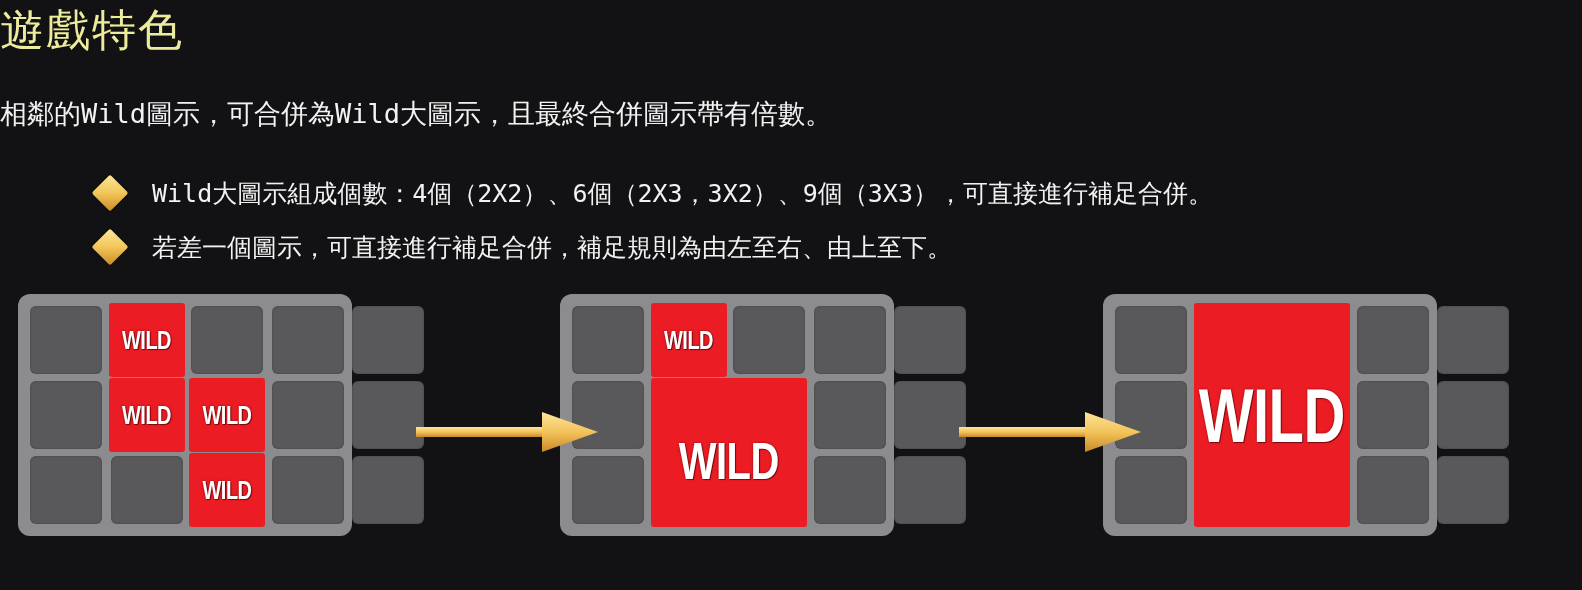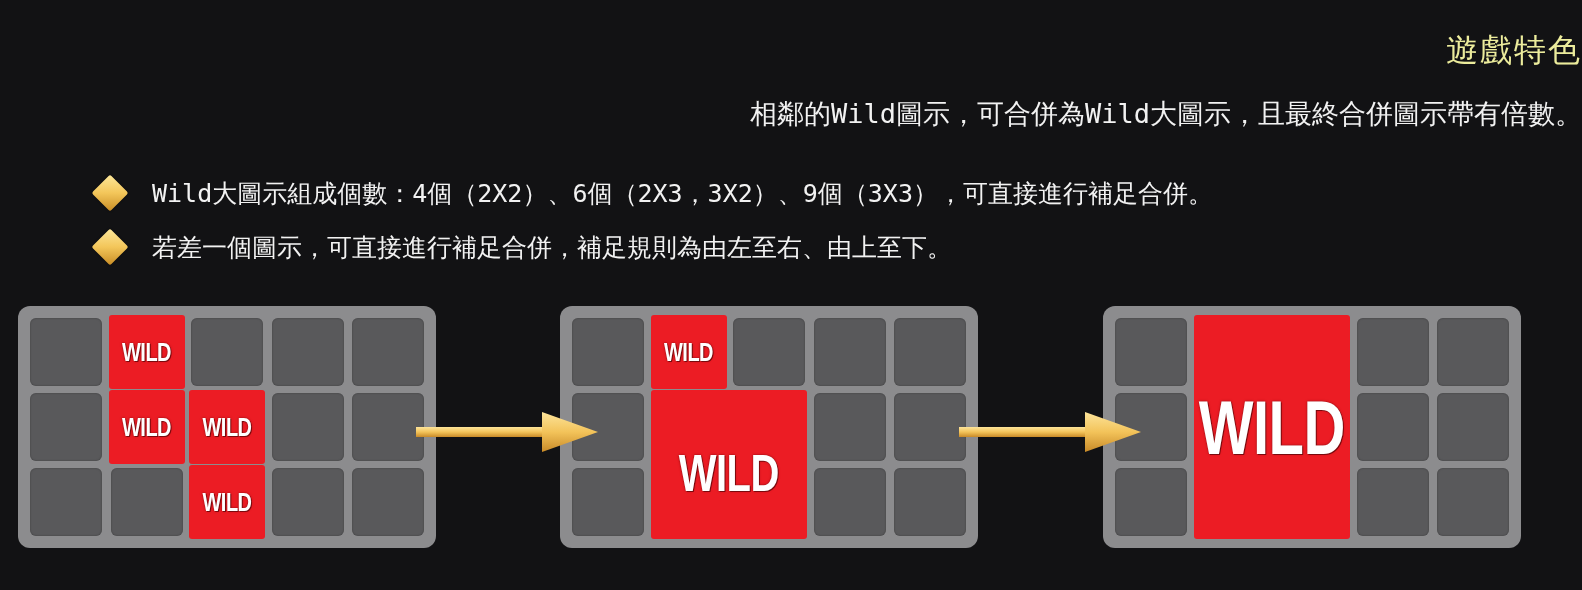--- a/index.html
+++ b/index.html
@@ -4,29 +4,29 @@
 <style>
   html, body {
     margin: 0; padding: 0;
     width: 1582px; height: 590px;
     background: #121214;
     overflow: hidden;
     font-family: "DejaVu Sans", "Liberation Sans", sans-serif;
   }
   .stage { position: relative; width: 1582px; height: 590px; }
   .title {
-    position: absolute; left: 0; top: 20px; width: 1582px;
-    text-align: right;
-    font-size: 32px; line-height: 60px;
+    position: absolute; left: 0; top: 0; width: 1582px;
+    text-align: left;
+    font-size: 44px; line-height: 60px;
     color: #ecec9c;
     letter-spacing: 2px;
   }
   .subtitle {
     position: absolute; left: 0; top: 94px; width: 1582px;
-    text-align: right;
+    text-align: left;
     font-size: 27px; line-height: 40px;
     color: #f2f2f2;
     font-family: "DejaVu Sans Mono", "Liberation Mono", monospace;
     letter-spacing: 0px;
   }
   .bullets { position: absolute; left: 92px; top: 166px; }
   .bullet {
     position: relative; height: 54px;
     display: flex; align-items: center;
   }
@@ -37,22 +37,22 @@
     margin-left: 5px; margin-right: 29px;
     border-radius: 2px;
     box-shadow: 0 0 2px rgba(0,0,0,0.5);
   }
   .bullet-text {
     font-size: 25px; color: #f2f2f2;
     font-family: "DejaVu Sans Mono", "Liberation Mono", monospace;
     white-space: nowrap;
   }
   .grid {
-    position: absolute; top: 306px;
-    width: 418px; height: 242px;
+    position: absolute; top: 294px;
+    width: 334px; height: 242px;
     background: #8c8c8e;
     border-radius: 12px;
     box-sizing: border-box;
   }
   .cell {
     position: absolute;
     background: #59595b;
     border-radius: 6px;
     box-shadow: inset 0 0 2px rgba(0,0,0,0.35);
   }

